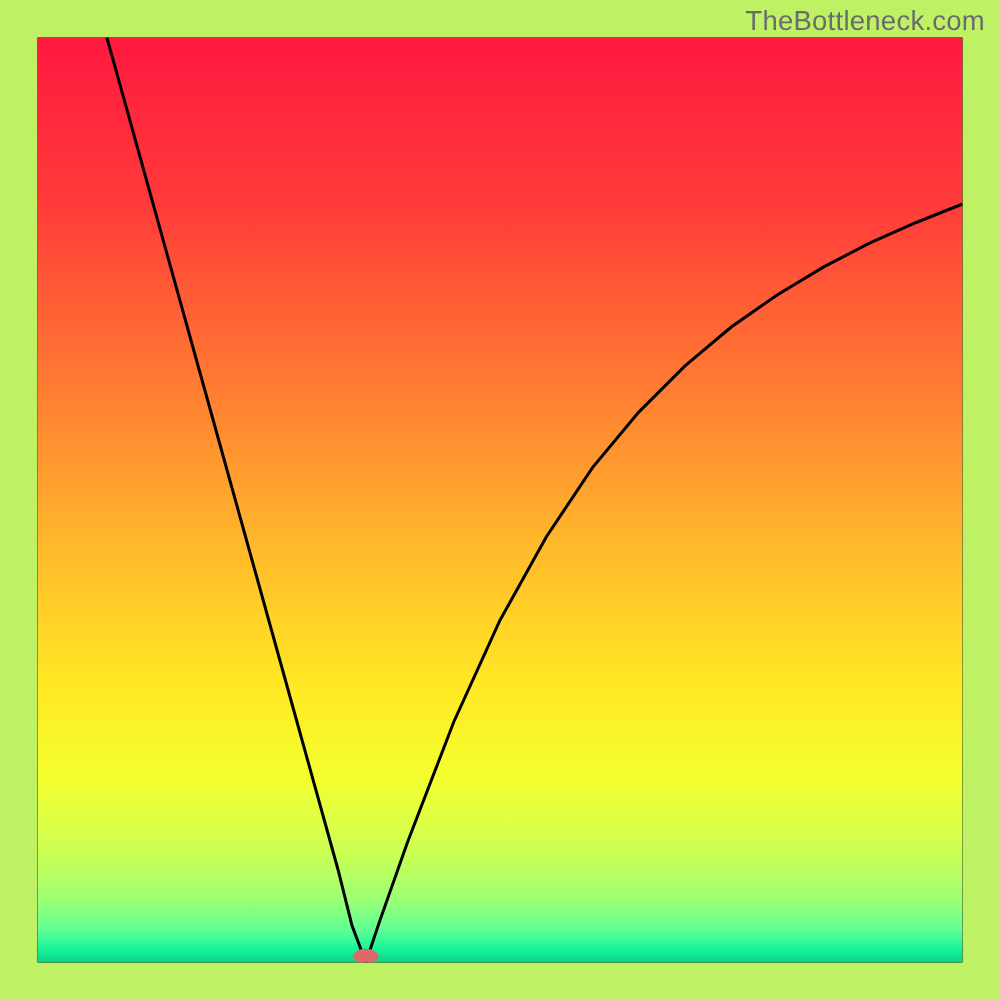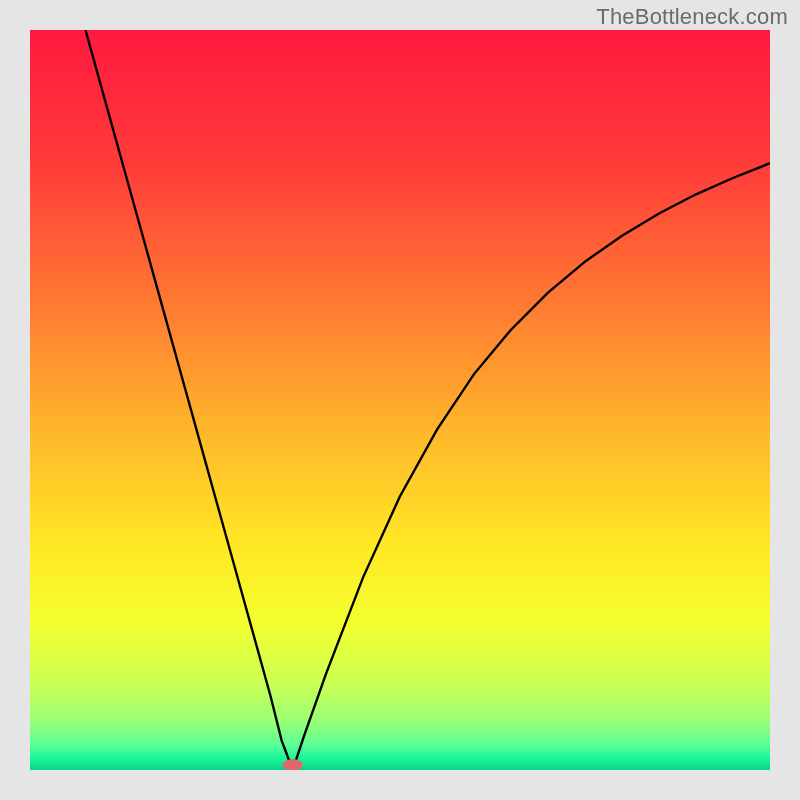--- a/index.html
+++ b/index.html
@@ -8,21 +8,21 @@
     width: 800px;
     height: 800px;
     background: #000;
     overflow: hidden;
     font-family: Arial, Helvetica, sans-serif;
   }
   .frame {
     position: relative;
     width: 800px;
     height: 800px;
-    background: #e5e5e5;
+    background: #bef264;
   }
   .watermark {
     position: absolute;
     top: 4px;
     right: 12px;
     color: #6b6b6b;
     font-size: 22px;
     font-weight: 400;
     letter-spacing: 0.2px;
     z-index: 10;

